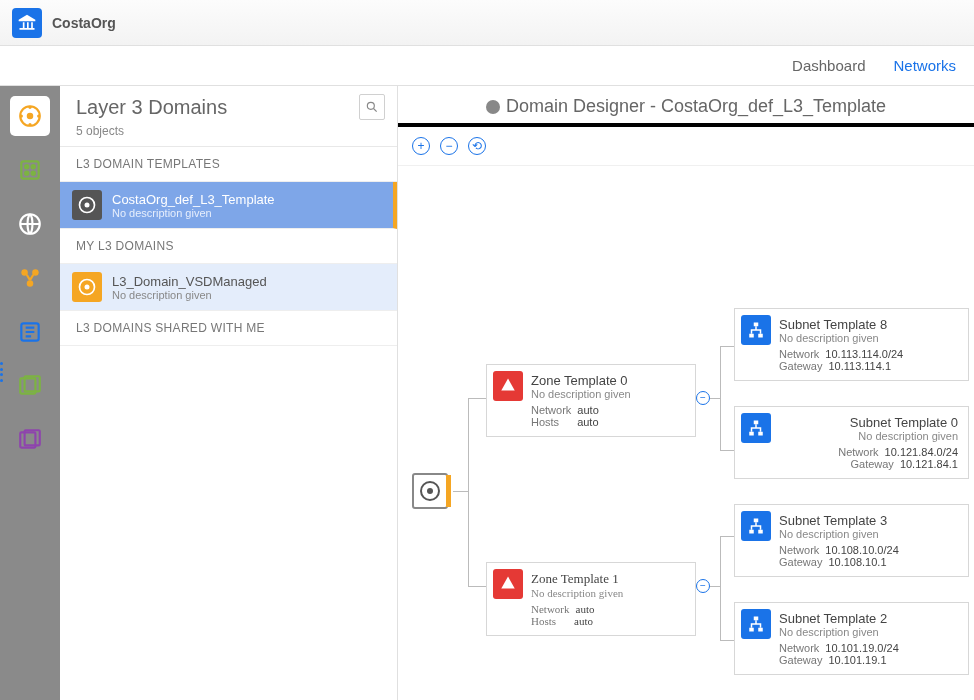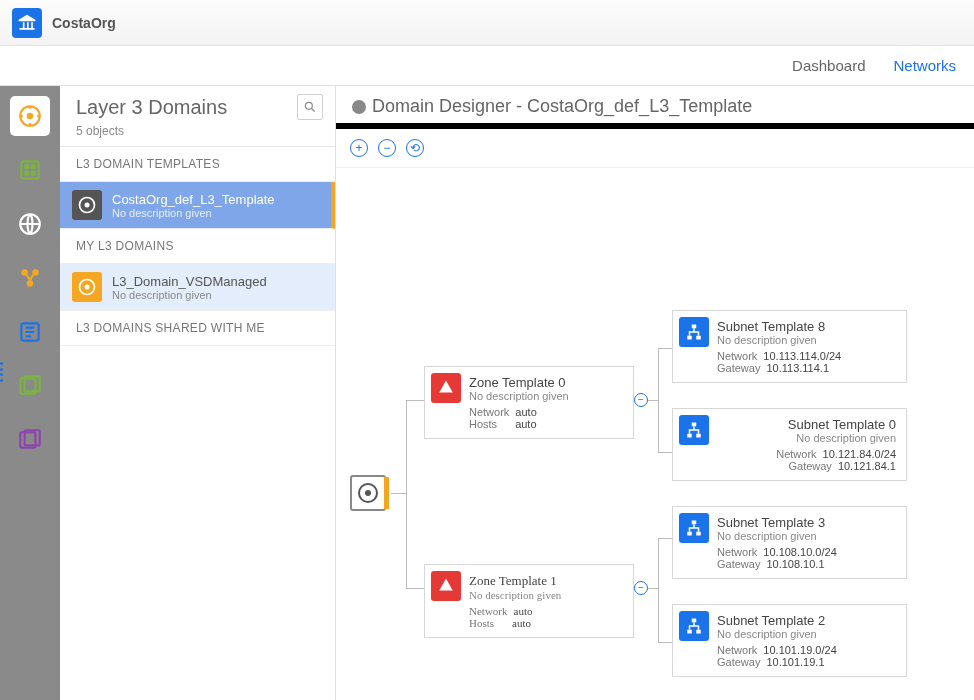--- a/index.html
+++ b/index.html
@@ -19,21 +19,21 @@
   
   .body-row { display: flex; height: 614px; }
 
   
   .nav-rail { width: 60px; background: #8a8a8a; display: flex; flex-direction: column; align-items: center; padding-top: 10px; gap: 14px; }
   .nav-item { width: 40px; height: 40px; border-radius: 5px; display: flex; align-items: center; justify-content: center; cursor: pointer; }
   .nav-item svg { width: 26px; height: 26px; }
   .nav-item.selected { background: #fff; }
 
   
-  .list-panel { width: 276px; border-right: 1px solid #e0e0e0; display: flex; flex-direction: column; }
+  .list-panel { width: 338px; border-right: 1px solid #e0e0e0; display: flex; flex-direction: column; }
   .list-header { display: flex; align-items: center; justify-content: space-between; padding: 8px 12px 4px 16px; }
   .list-title { font-size: 20px; color: #666; font-weight: 400; }
   .search-btn { width: 26px; height: 26px; border: 1px solid #d0d0d0; border-radius: 2px; display: flex; align-items: center; justify-content: center; color: #888; cursor: pointer; }
   .obj-count { font-size: 12px; color: #888; padding: 0 16px 8px; border-bottom: 1px solid #e8e8e8; }
   .section-header { font-size: 12px; letter-spacing: .3px; color: #777; padding: 10px 16px; border-bottom: 1px solid #eee; }
   .dom-item { display: flex; align-items: center; padding: 8px 12px; border-bottom: 1px solid #eee; cursor: pointer; }
   .dom-item .icon { width: 30px; height: 30px; border-radius: 3px; display: flex; align-items: center; justify-content: center; margin-right: 10px; flex-shrink: 0; }
   .dom-item .icon svg { width: 20px; height: 20px; fill: #fff; }
   .dom-item .txt { display: flex; flex-direction: column; }
   .dom-item .name { font-size: 13px; }
@@ -41,21 +41,21 @@
   .dom-item.selected { background: #7ea6e8; color: #fff; border-right: 4px solid #f5a623; }
   .dom-item.selected .desc { color: #e6eefc; }
   .dom-item.alt { background: #e4edfb; }
   .dom-item.alt .icon { background: #f5a623; }
   .dom-item.alt .name { color: #555; }
   .dom-item.alt .desc { color: #888; }
   .dom-item.selected .icon { background: #555; }
 
   
   .designer { flex: 1; display: flex; flex-direction: column; position: relative; }
-  .designer-header { padding: 10px 16px 6px; border-bottom: 6px solid #000000; display: flex; align-items: center; color: #666; }
+  .designer-header { padding: 10px 16px 6px; border-bottom: 4px solid #000000; display: flex; align-items: center; color: #666; justify-content: center; }
   .designer-header .bullet { width: 14px; height: 14px; border-radius: 50%; background: #888; margin-right: 6px; display:inline-block; }
   .designer-title { font-size: 18px; font-weight: 400; }
   .toolbar { padding: 10px 14px; display: flex; gap: 10px; border-bottom: 1px solid #f0f0f0; }
   .tbtn { width: 18px; height: 18px; border: 1.5px solid #1a73e8; border-radius: 50%; display:flex; align-items:center; justify-content:center; color:#1a73e8; font-size: 12px; line-height: 1; cursor: pointer; }
 
   
   .canvas { position: relative; flex: 1; overflow: hidden; }
   .root-node { position: absolute; left: 14px; top: 307px; width: 36px; height: 36px; border: 2px solid #888; border-radius: 3px; background:#fff; display:flex; align-items:center; justify-content:center; }
   .root-node::after { content:""; position:absolute; right:-5px; top:0; bottom:0; width:5px; background:#f5a623; }
   .root-node svg { width:24px; height:24px; fill:#555; }

